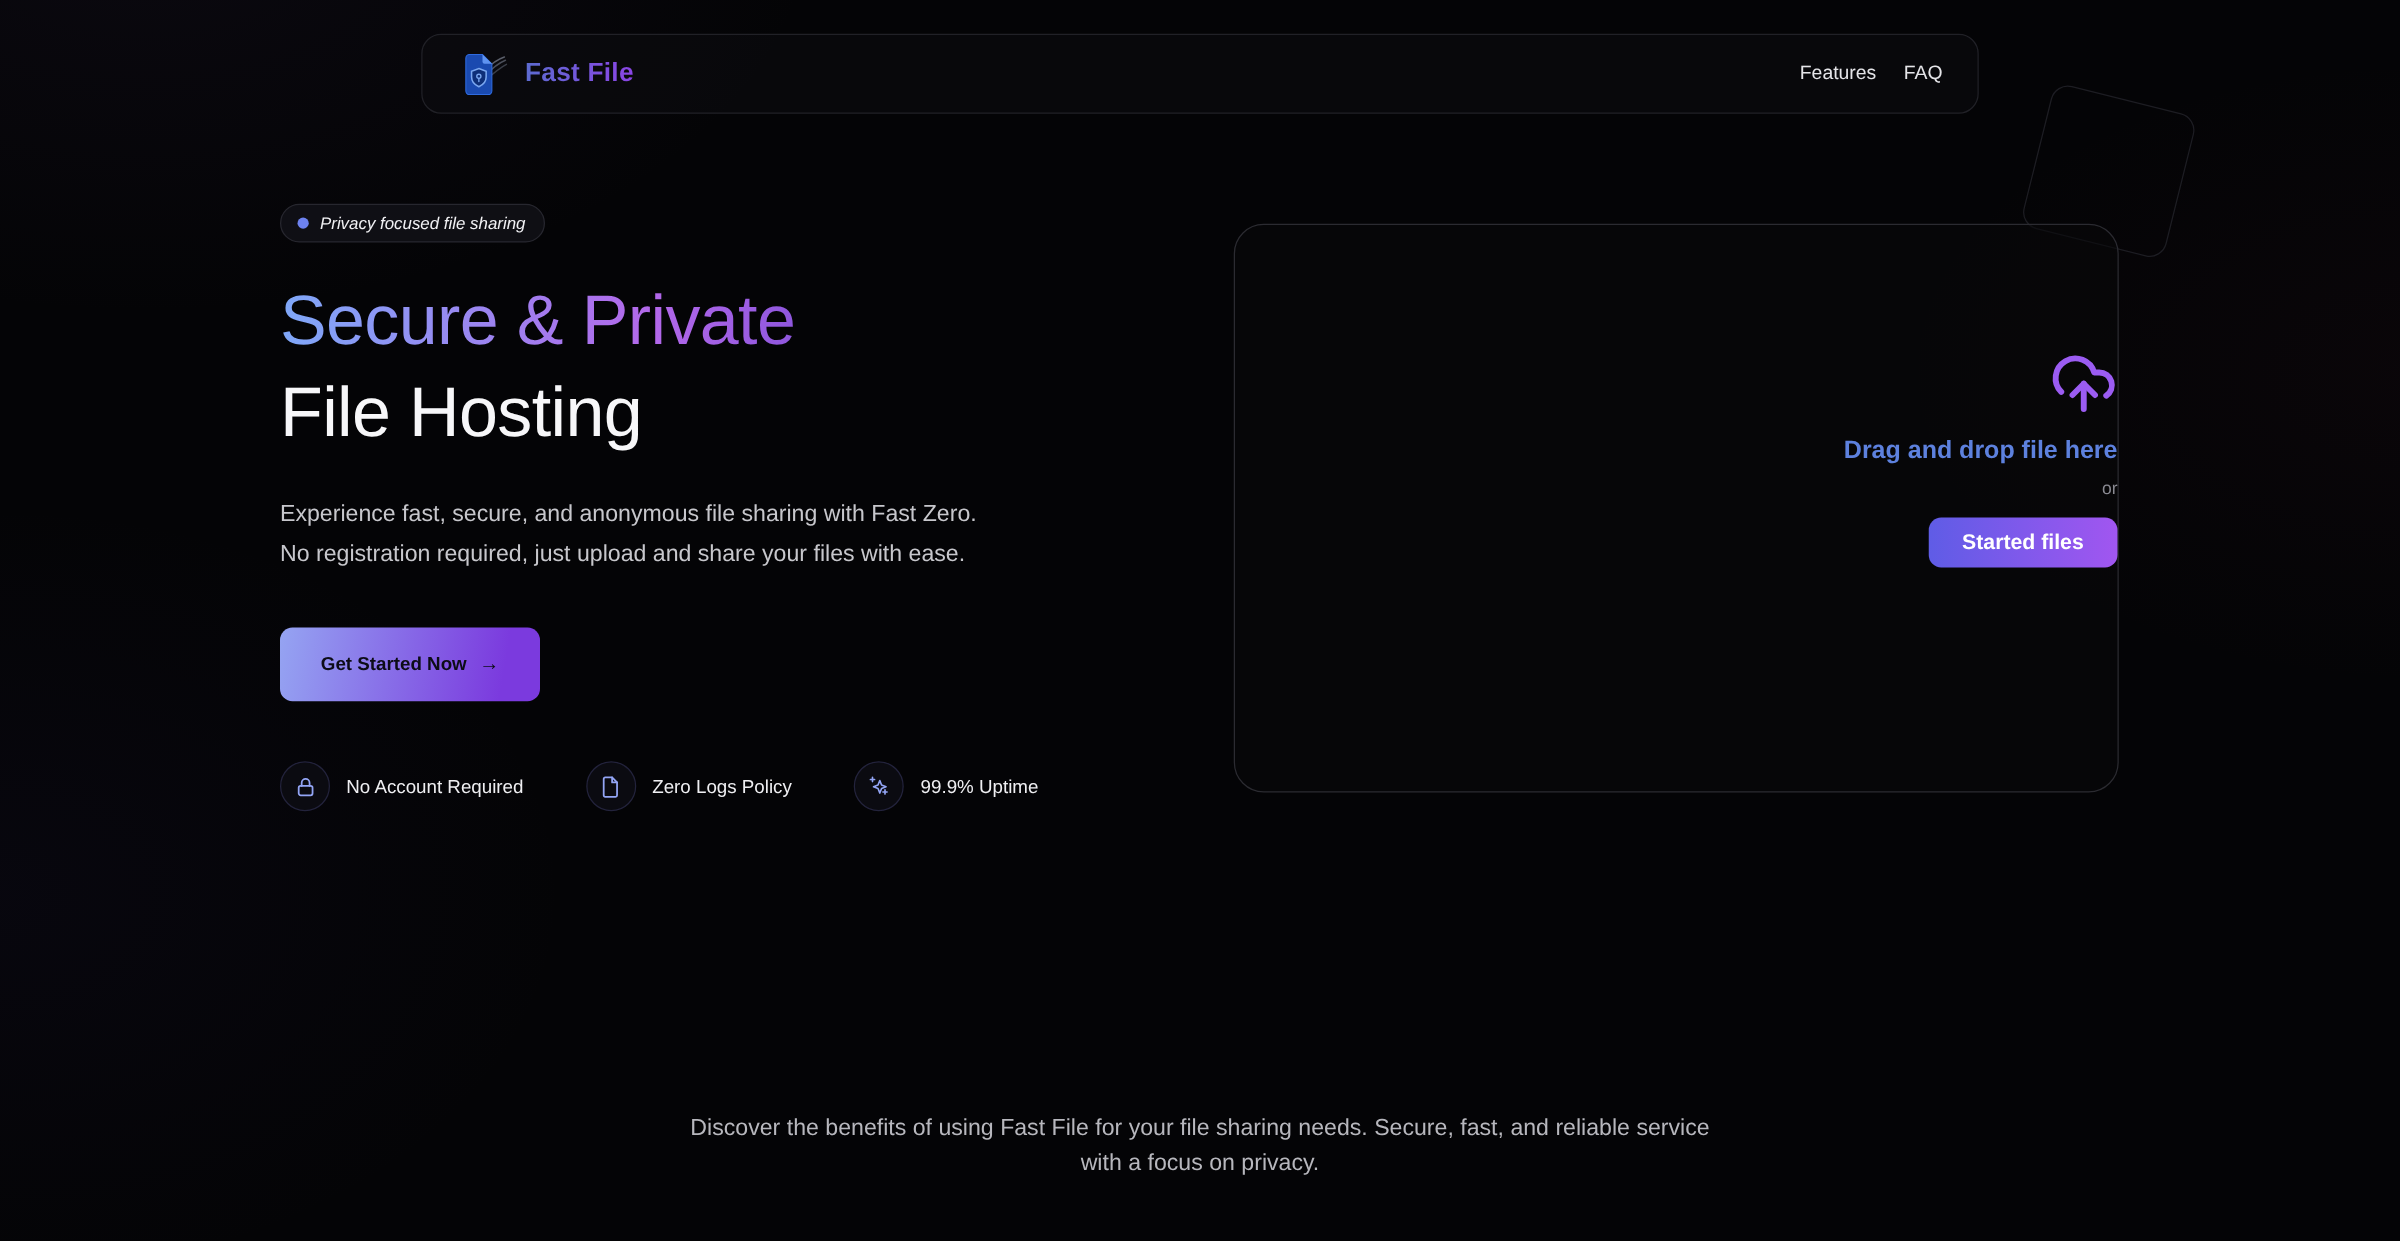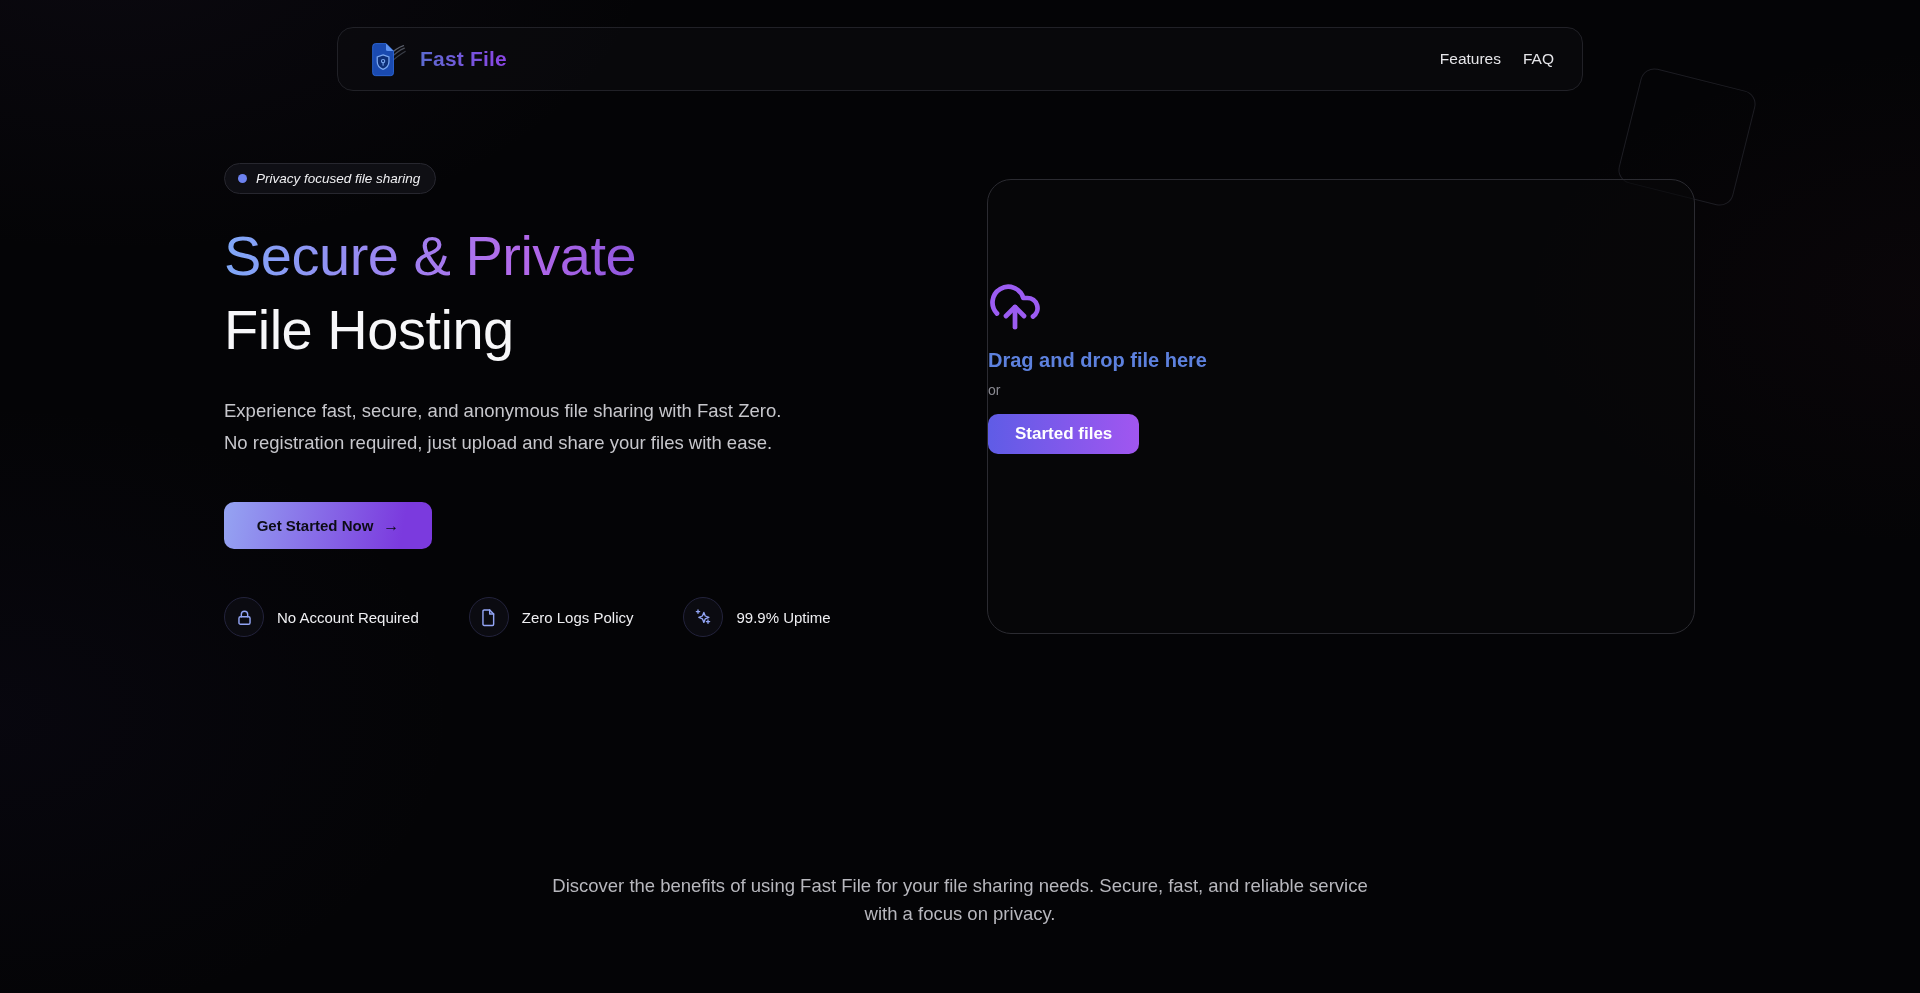--- a/index.html
+++ b/index.html
@@ -66,21 +66,21 @@
   .title-white { display: block; color: #f7f7f9; }
 
   .hero-desc {
     margin-top: 28px; width: 580px;
     font-size: 18.5px; line-height: 1.72; color: #c7c7cc;
   }
 
   .cta-button {
     margin-top: 44px;
     display: inline-flex; align-items: center; justify-content: center; gap: 10px;
-    width: 208px; height: 47px;
+    width: 208px; height: 59px;
     border: none; border-radius: 10px; cursor: pointer;
     background: linear-gradient(100deg, #95a4f2 0%, #7b3ade 85%);
     font-family: "Liberation Sans", sans-serif;
     font-size: 15px; font-weight: 600; color: #0c0c16;
   }
   .cta-arrow { font-size: 16px; }
 
   .features { margin-top: 48px; display: flex; align-items: center; gap: 50px; }
   .feature-item { display: flex; align-items: center; gap: 13px; }
   .feature-icon-wrap {
@@ -89,21 +89,21 @@
     display: flex; align-items: center; justify-content: center; flex: none;
   }
   .feature-label { font-size: 15px; font-weight: 500; color: #efeff2; white-space: nowrap; }
 
   
   .upload-card {
     position: absolute; left: 987px; top: 179px;
     width: 708px; height: 455px;
     border: 1px solid #2b2b31; border-radius: 24px;
     background: rgba(8,8,10,0.6);
-    display: flex; flex-direction: column; align-items: flex-start;
+    display: flex; flex-direction: column; align-items: flex-end;
     padding-top: 100px;
   }
   .drop-text { margin-top: 15px; font-size: 20px; font-weight: 700; color: #5d81de; }
   .or-text { margin-top: 10px; font-size: 14px; color: #8a8a92; }
   .browse-button {
     margin-top: 16px;
     padding: 10px 27px;
     border: none; border-radius: 10px; cursor: pointer;
     background: linear-gradient(90deg, #5f5ce6, #a156f0);
     font-family: "Liberation Sans", sans-serif;
@@ -111,21 +111,21 @@
   }
 
   
   .why { position: absolute; left: 0; top: 870px; width: 1920px; text-align: center; }
   .why-title { font-size: 40px; font-weight: 700; color: #f5f5f7; }
   .why-highlight {
     background: linear-gradient(90deg, #8ba0f5, #6f46da);
     -webkit-background-clip: text; background-clip: text; color: transparent;
   }
   .why-subtitle {
-    margin: 2px auto 0; max-width: 830px;
+    margin: 18px auto 0; max-width: 830px;
     font-size: 18.5px; line-height: 1.5; color: #b7b7bd;
   }
 
   svg { display: block; }
 </style>
 </head>
 <body>
 
 <div class="deco-square"></div>
 

